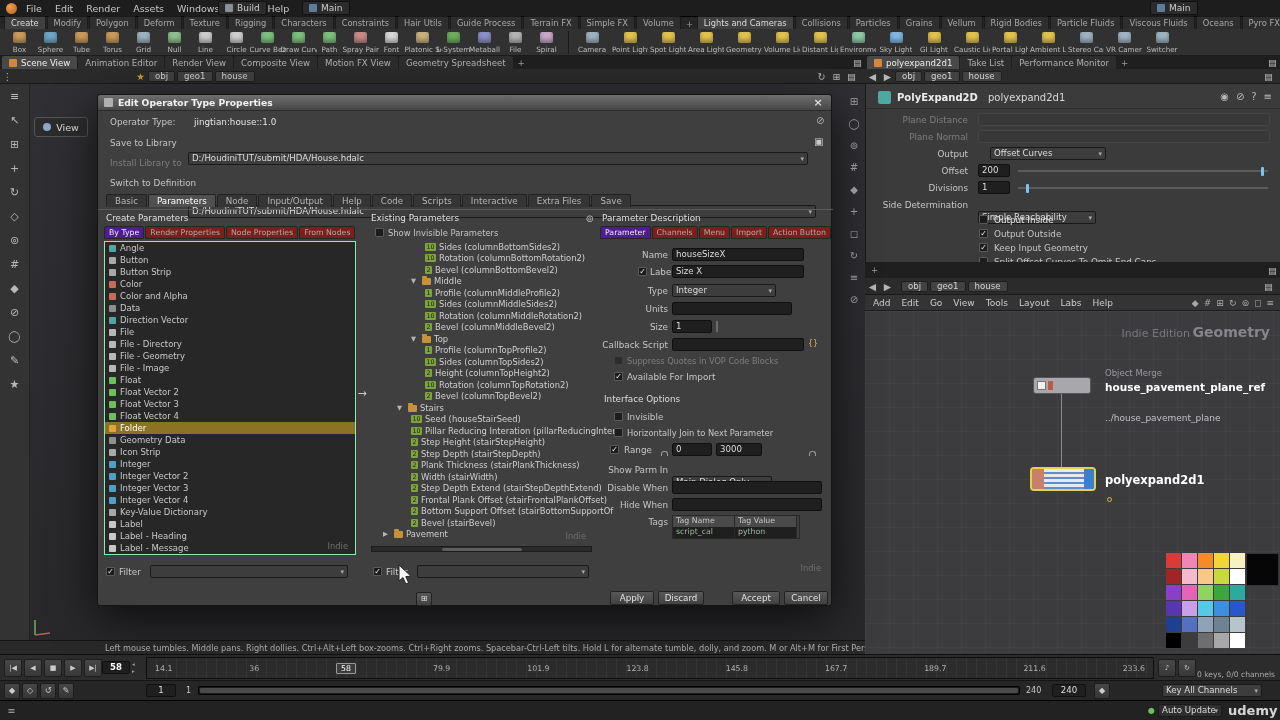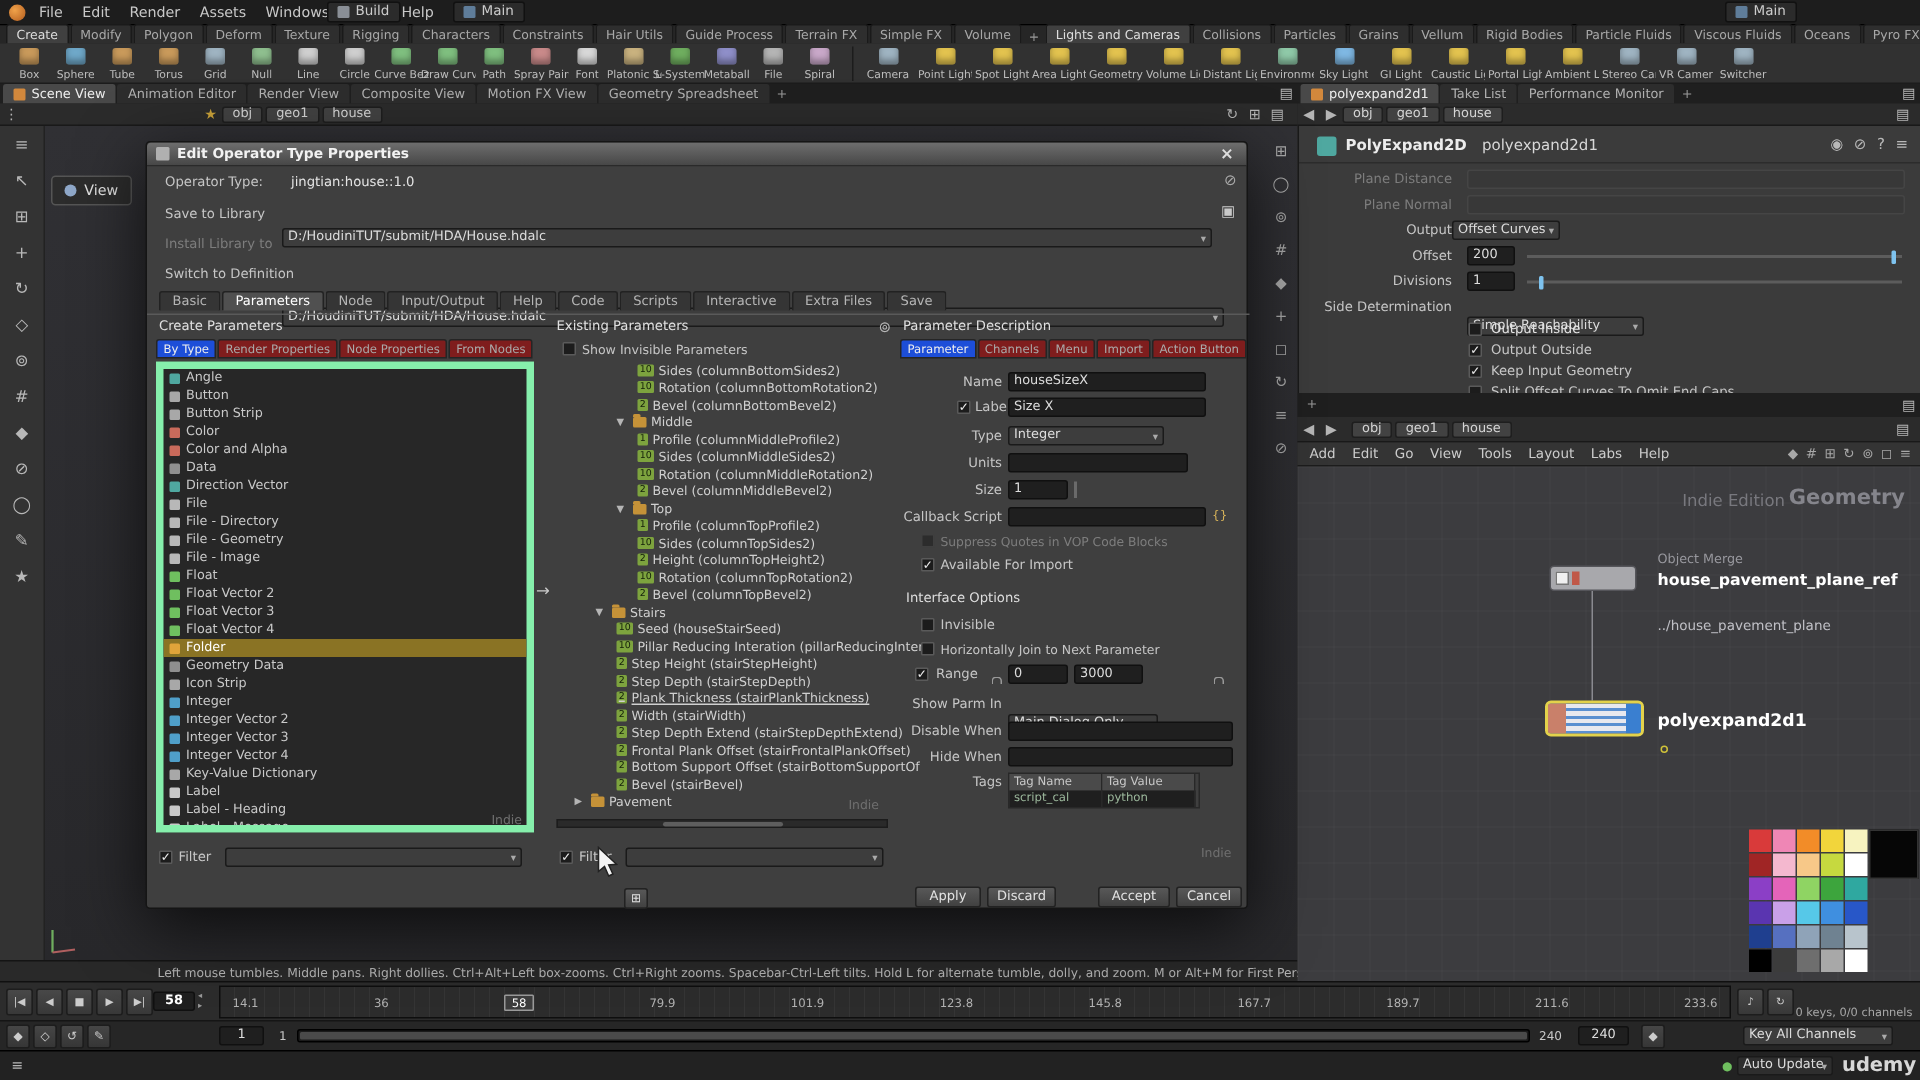--- a/index.html
+++ b/index.html
@@ -47,22 +47,22 @@
 
 .dlg{background:#3f3f3f;border:1px solid #151515;border-radius:3px;box-shadow:0 12px 45px rgba(0,0,0,.7);z-index:10}
 .dlg-title{height:16px;background:linear-gradient(#6e6e6e,#474747);border-bottom:1px solid #2a2a2a;display:flex;align-items:center;padding:0 6px;font-size:9.2px;font-weight:bold;color:#f2f2f2;border-radius:3px 3px 0 0}
 .dlg-title .ticn{width:9px;height:9px;background:#b0b0b0;border-radius:1px;margin-right:5px}
 .dlg-close{margin-left:auto;color:#ddd;font-size:11px;width:14px;text-align:center}
 .dtabs{display:flex;gap:1px;align-items:flex-end}
 .dtab{padding:1px 8px;background:#353535;border:1px solid #222;border-bottom:none;border-radius:2px 2px 0 0;color:#b5b5b5;font-size:8.7px;white-space:nowrap}
 .dtab.active{background:#505050;color:#fff}
 .minitabs{display:flex;gap:1px}
 .mtab{padding:1px 4px;background:#7f1d1d;border:1px solid #252525;color:#aaa;font-size:7.8px;white-space:nowrap;border-radius:2px 2px 0 0}
-.mtab.active{background:#1d4ed8;color:#eee}
-.listbox{background:#272727;border:5px solid #86efac;overflow:hidden}
+.mtab.active{background:#4c1d95;color:#eee}
+.listbox{background:#272727;border:1px solid #86efac;overflow:hidden}
 .litem{height:12px;display:flex;align-items:center;gap:4px;padding:0 4px;font-size:8.5px;color:#c9c9c9;white-space:nowrap}
 .litem .lic{width:7px;height:7px;border-radius:1px;flex:none}
 .litem.sel{background:#8a7324;color:#fff}
 .trow{height:11.5px;display:flex;align-items:center;gap:3px;font-size:8.4px;color:#d0d0d0;white-space:nowrap}
 .tri{font-size:6.5px;color:#b5b5b5;width:8px;flex:none}
 .tri:empty{display:none}
 .fic{display:none;width:9px;height:7px;background:#c59238;border-radius:1px;position:relative;flex:none;margin-top:1px}
 .fic::before{content:"";position:absolute;left:0;top:-2px;width:5px;height:2px;background:#c59238;border-radius:1px 1px 0 0}
 .trow.folder .fic{display:block}
 .badge{background:#7da33e;color:#14200a;font-size:6.3px;line-height:8px;padding:0 1.5px;border-radius:1px;flex:none}
@@ -460,21 +460,21 @@
       <span>≡</span>
     </div>
   <div class="abs" style="left:0;top:24px;width:415px;height:1px;background:#2c2c2c"></div>
 
   <div class="abs lbl dim r" style="left:0;top:31px;width:102px">Plane Distance</div>
   <div class="abs fld dim" style="left:112px;top:29px;width:292px"></div>
   <div class="abs lbl dim r" style="left:0;top:48px;width:102px">Plane Normal</div>
   <div class="abs fld dim" style="left:112px;top:46px;width:292px"></div>
 
   <div class="abs lbl r" style="left:0;top:65px;width:102px">Output</div>
-  <div class="abs fld drop" style="left:102px;top:63px;width:72px">Offset Curves</div>
+  <div class="abs fld drop" style="left:124px;top:63px;width:116px">Offset Curves</div>
 
   <div class="abs lbl r" style="left:0;top:82px;width:102px">Offset</div>
   <div class="abs fld" style="left:112px;top:80px;width:32px">200</div>
   <div class="abs slider" style="left:152px;top:86px;width:250px">
       <span class="shandle" style="left:243px;top:-3.5px"></span>
     </div>
 
   <div class="abs lbl r" style="left:0;top:99px;width:102px">Divisions</div>
   <div class="abs fld" style="left:112px;top:97px;width:32px">1</div>
   <div class="abs slider" style="left:152px;top:103px;width:250px">
@@ -894,21 +894,21 @@
           <span class="badge">2</span>
           <span>Step Height (stairStepHeight)</span>
         </div>
 
         <div class="trow" style="padding-left: 42px;">
 
           <span class="badge">2</span>
           <span>Step Depth (stairStepDepth)</span>
         </div>
 
-        <div class="trow" style="padding-left: 42px; text-decoration: underline;">
+        <div class="trow" style="padding-left: 42px;">
 
           <span class="badge">2</span>
           <span>Plank Thickness (stairPlankThickness)</span>
         </div>
 
         <div class="trow" style="padding-left: 42px;">
 
           <span class="badge">2</span>
           <span>Width (stairWidth)</span>
         </div>

